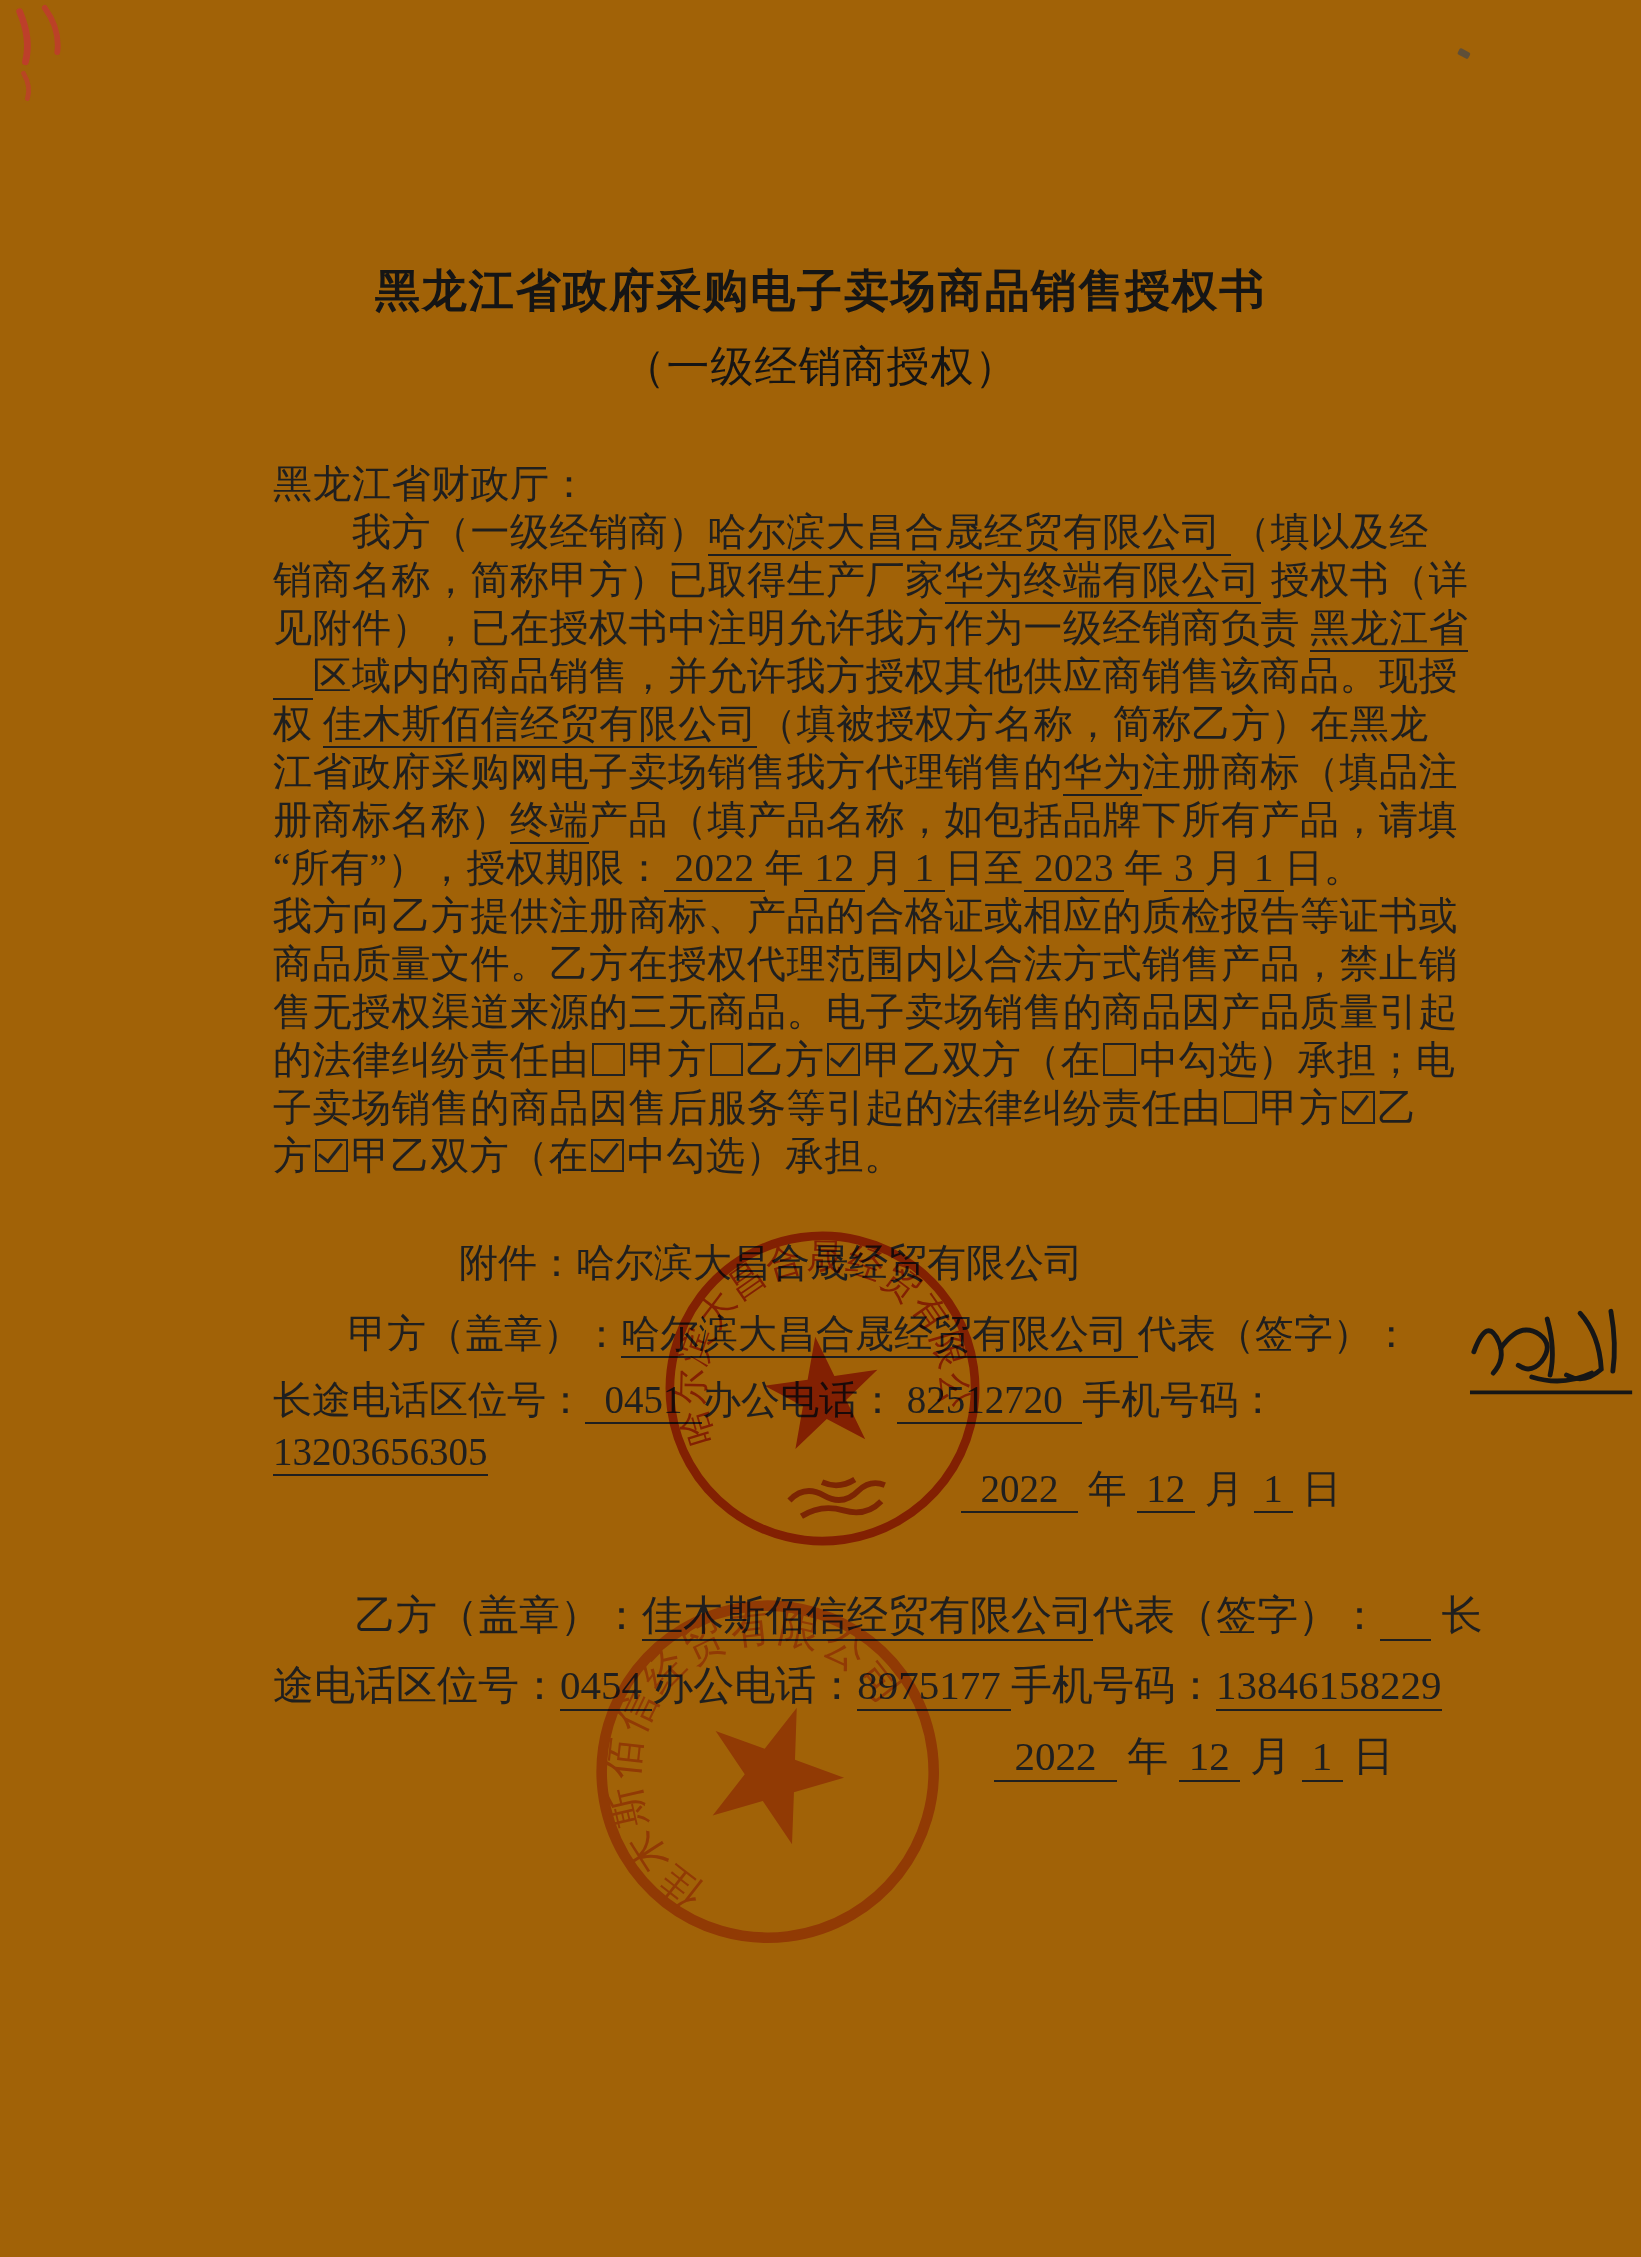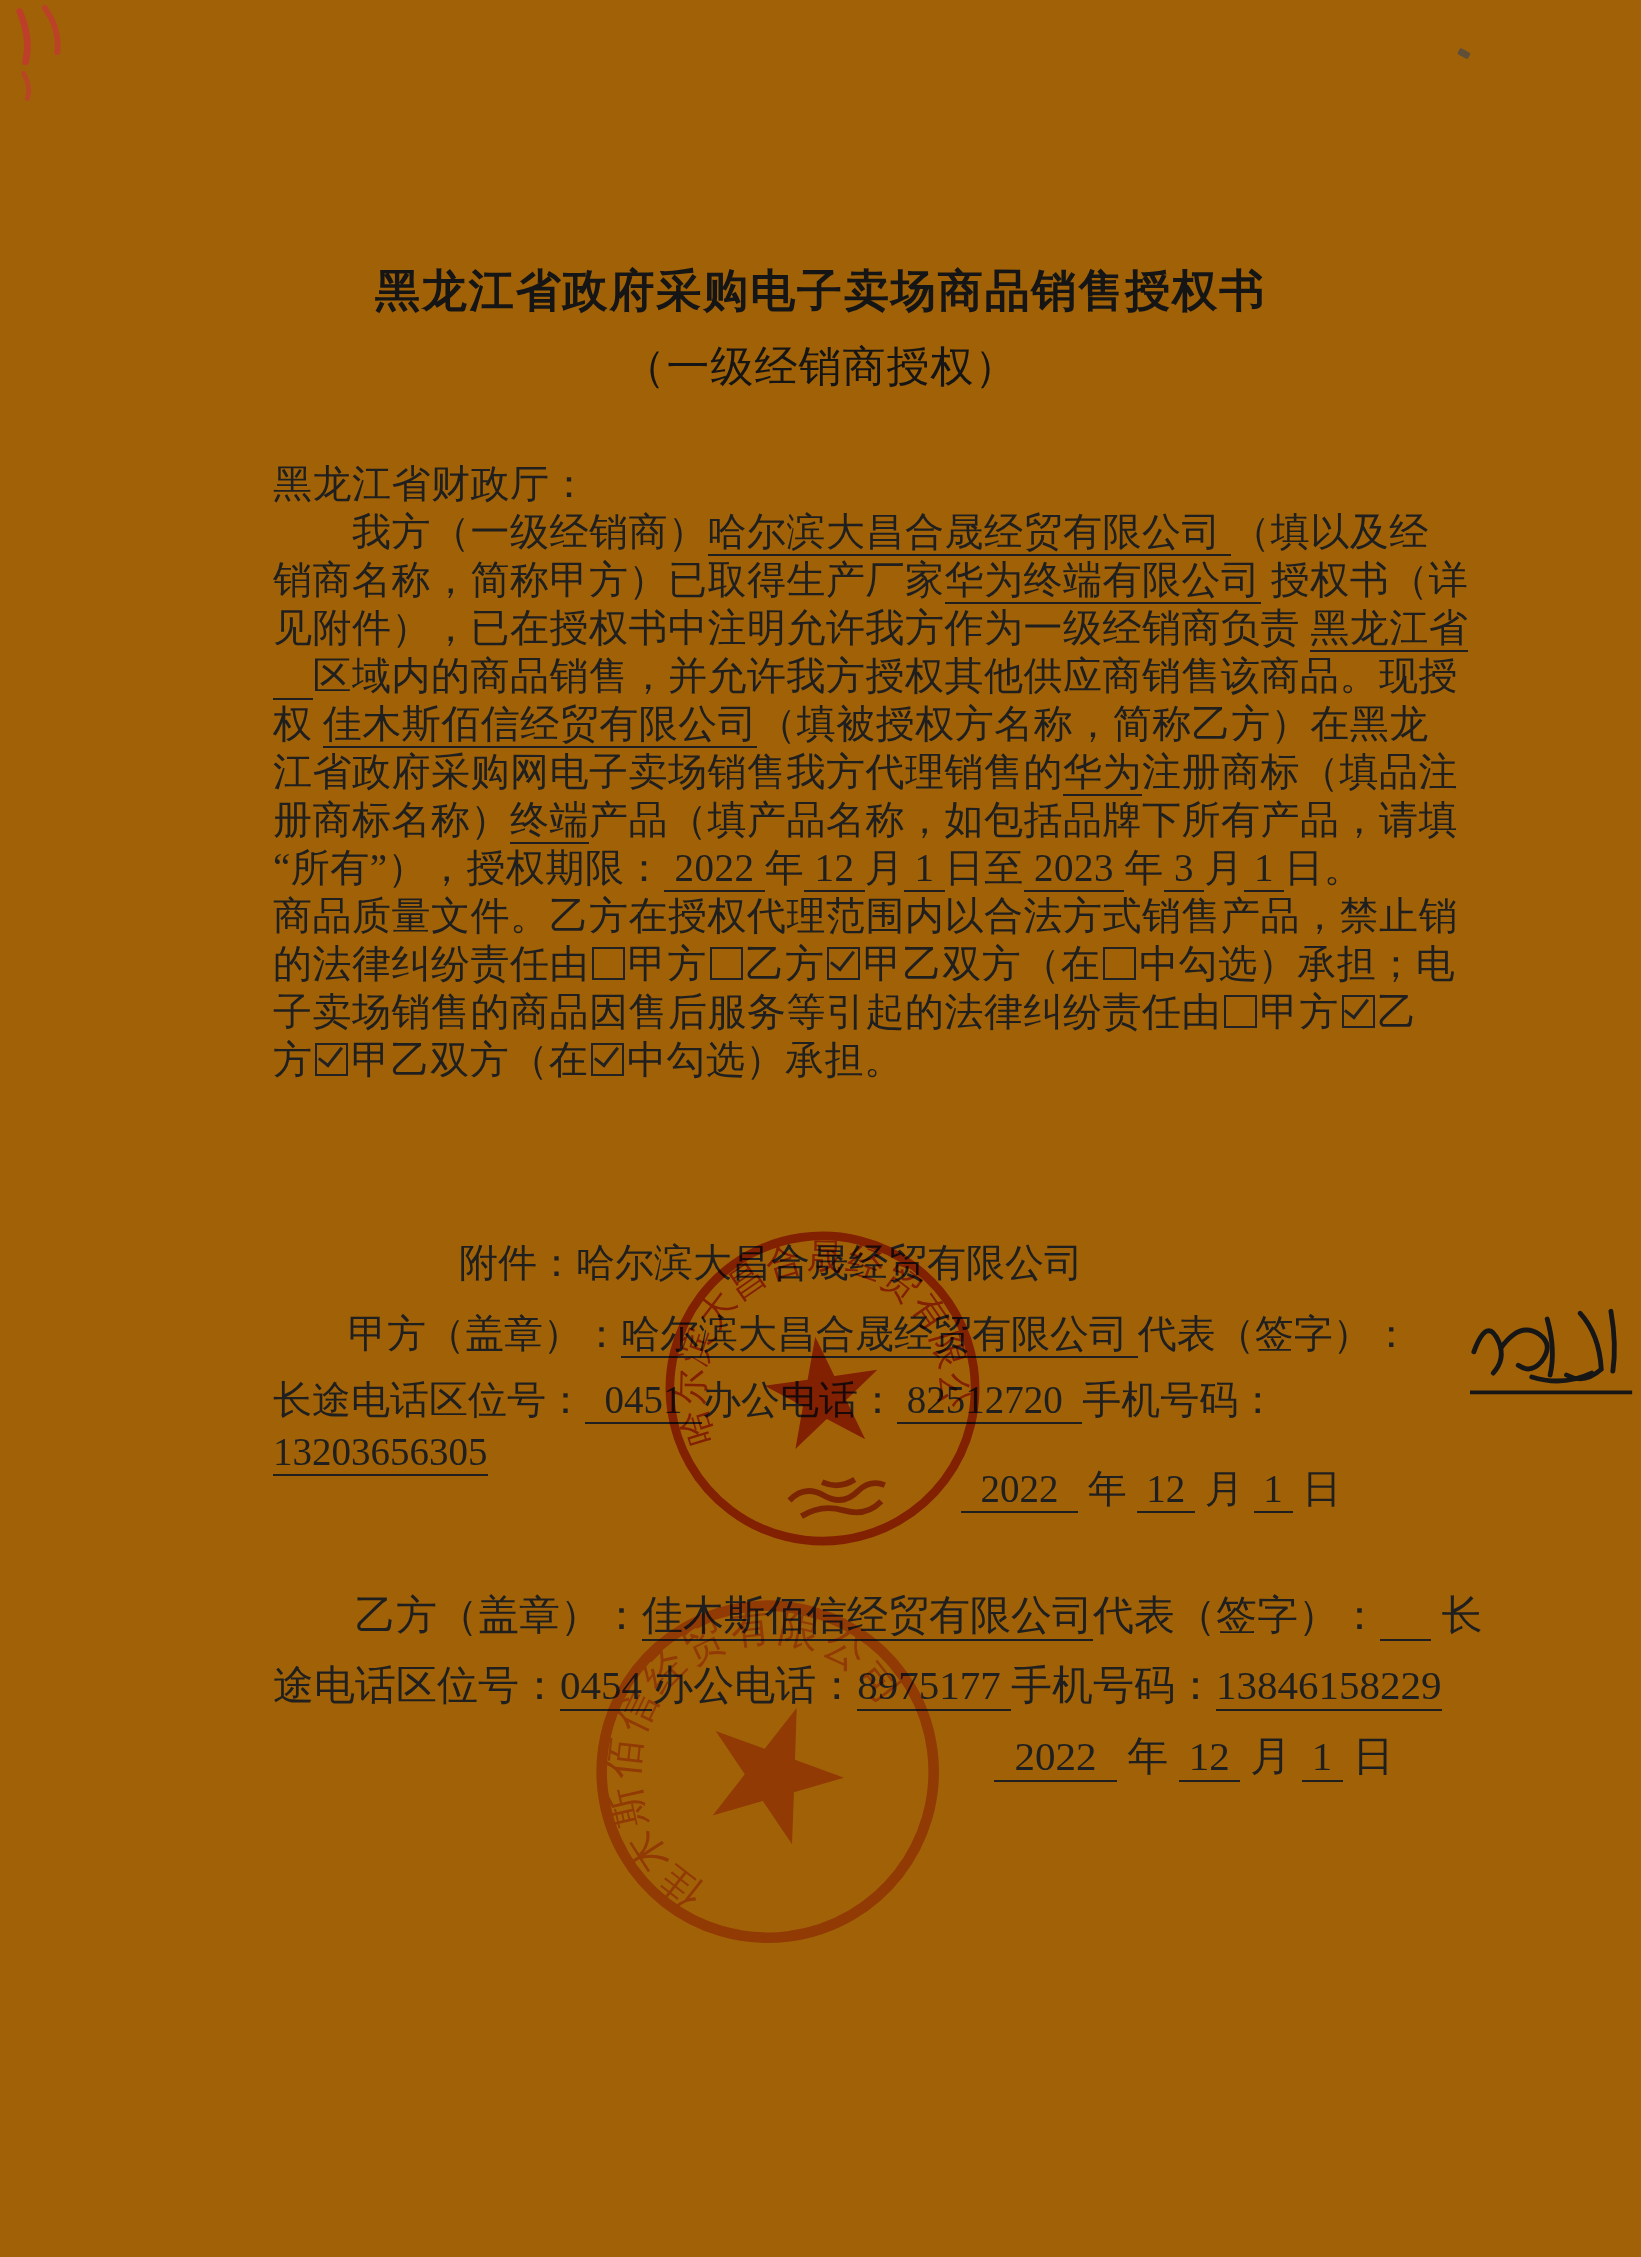--- a/index.html
+++ b/index.html
@@ -75,21 +75,23 @@
   <div class="abs body-block">
       <div class="tline"><span>黑龙江省财政厅：</span></div>
       <div class="tline"><span>　　我方（一级经销商）</span><span class="u">哈尔滨大昌合晟经贸有限公司 </span><span>（填以及经</span></div>
       <div class="tline"><span>销商名称，简称甲方）已取得生产厂家</span><span class="u">华为终端有限公司</span><span> 授权书（详</span></div>
       <div class="tline"><span>见附件），已在授权书中注明允许我方作为一级经销商负责 </span><span class="u">黑龙江省</span></div>
       <div class="tline"><span class="u">　</span><span>区域内的商品销售，并允许我方授权其他供应商销售该商品。现授</span></div>
       <div class="tline"><span>权 </span><span class="u">佳木斯佰信经贸有限公司</span><span>（填被授权方名称，简称乙方）在黑龙</span></div>
       <div class="tline"><span>江省政府采购网电子卖场销售我方代理销售的</span><span class="u">华为</span><span>注册商标（填品注</span></div>
       <div class="tline"><span>册商标名称）</span><span class="u">终端</span><span>产品（填产品名称，如包括品牌下所有产品，请填</span></div>
       <div class="tline"><span>“所有”），授权期限：</span><span class="u">&nbsp;2022&nbsp;</span><span>年</span><span class="u">&nbsp;12&nbsp;</span><span>月</span><span class="u">&nbsp;1&nbsp;</span><span>日至</span><span class="u">&nbsp;2023&nbsp;</span><span>年</span><span class="u">&nbsp;3&nbsp;</span><span>月</span><span class="u">&nbsp;1&nbsp;</span><span>日。</span></div>
+      <div class="tline"><span>我方向乙方提供注册商标、产品的合格证或相应的质检报告等证书或</span></div>
       <div class="tline"><span>商品质量文件。乙方在授权代理范围内以合法方式销售产品，禁止销</span></div>
+      <div class="tline"><span>售无授权渠道来源的三无商品。电子卖场销售的商品因产品质量引起</span></div>
       <div class="tline"><span>的法律纠纷责任由</span><span class="cb"></span><span>甲方</span><span class="cb"></span><span>乙方</span><span class="cb ck"></span><span>甲乙双方（在</span><span class="cb"></span><span>中勾选）承担；电</span></div>
       <div class="tline"><span>子卖场销售的商品因售后服务等引起的法律纠纷责任由</span><span class="cb"></span><span>甲方</span><span class="cb ck"></span><span>乙</span></div>
       <div class="tline"><span>方</span><span class="cb ck"></span><span>甲乙双方（在</span><span class="cb ck"></span><span>中勾选）承担。</span></div>
     </div>
 
   <div class="abs attach-line">
     <div class="tline">附件：哈尔滨大昌合晟经贸有限公司</div>
   </div>
 
   <div class="abs party pa-seal">

